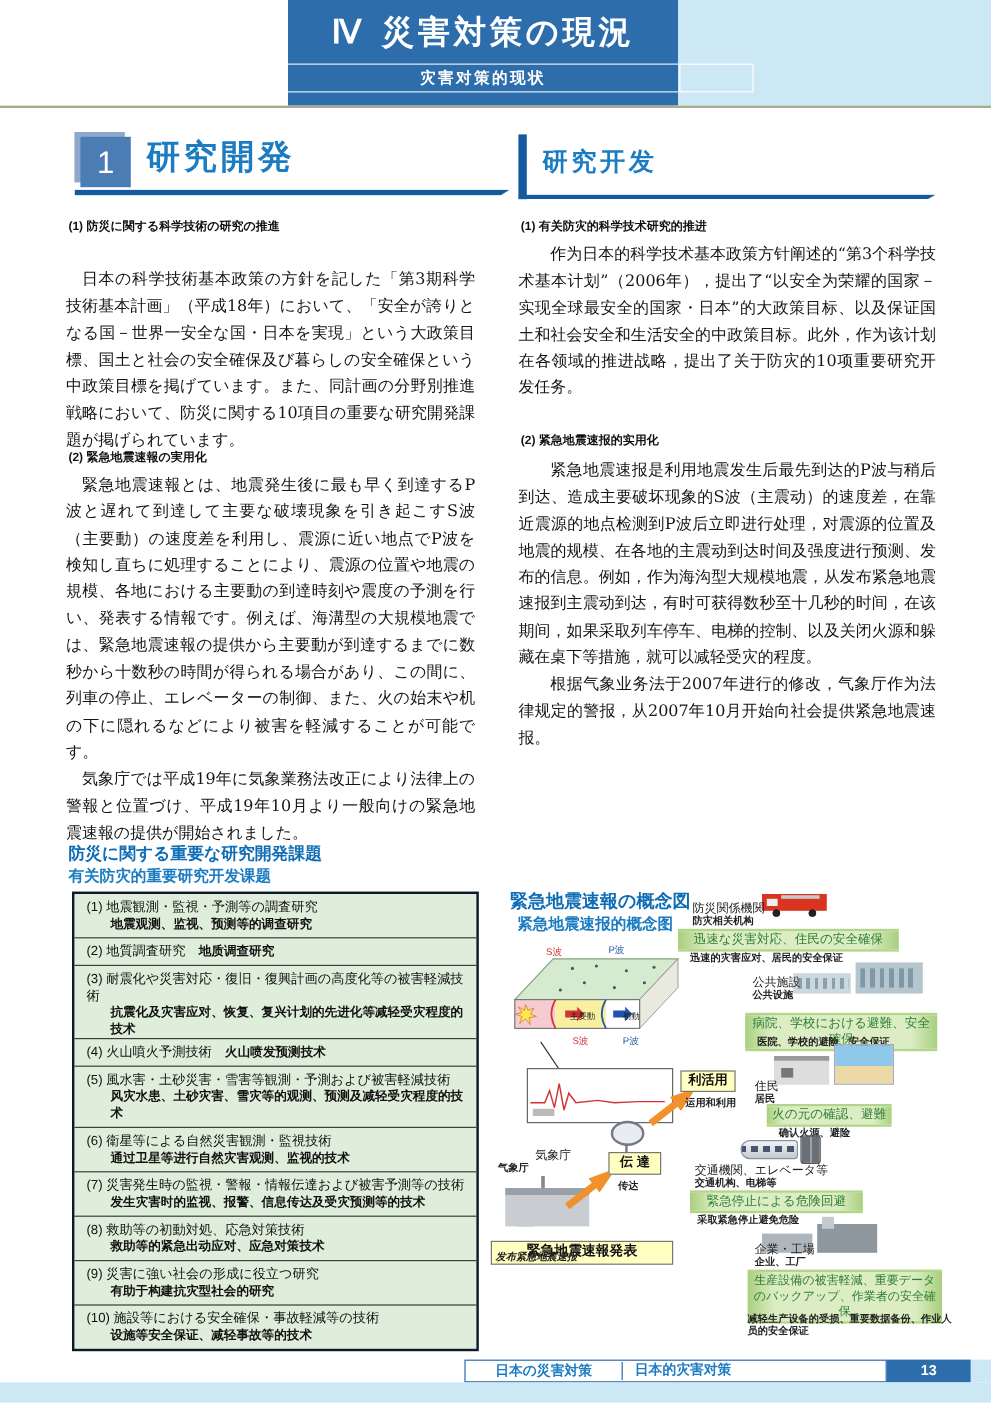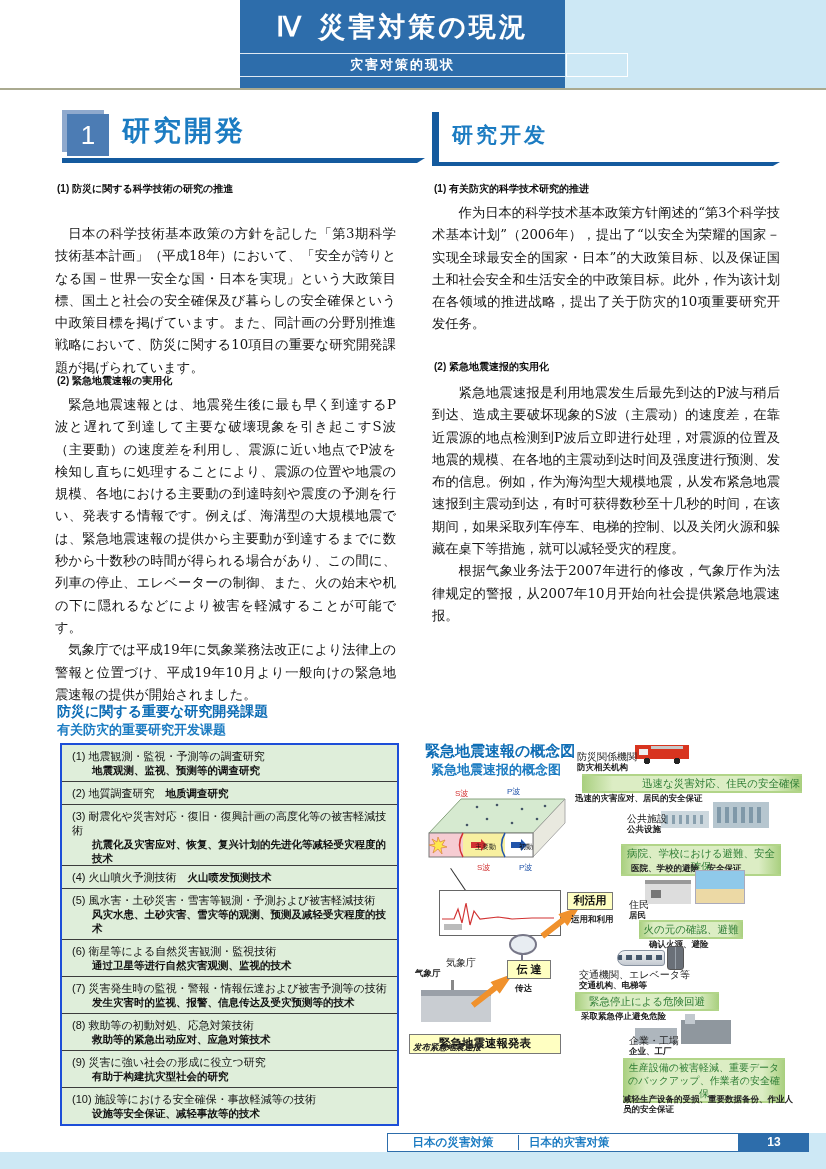--- a/index.html
+++ b/index.html
@@ -37,21 +37,21 @@
         text-align:justify;color:#141414;}
   .body p{margin:0;}
   .jp-col{left:55px;width:341px;}
   .cn-col{left:432px;width:348px;}
   .ind1 p{text-indent:1em;}
   .ind2 p{text-indent:2em;}
 
   
   .tbl-t1{left:57px;top:703px;font-size:14px;font-weight:bold;color:#0e6db5;}
   .tbl-t2{left:57px;top:721px;font-size:13px;font-weight:bold;color:#1c7cc2;}
-  .tbl{left:60px;top:743px;width:339px;box-sizing:border-box;border:2px solid #1d4ed8;background:#dfeeda;}
+  .tbl{left:60px;top:743px;width:339px;box-sizing:border-box;border:2px solid #0f172a;background:#dfeeda;}
   .trow{border-bottom:1.5px solid #3c3c3c;padding:4px 8px 4px 10px;font-size:11px;line-height:14px;}
   .trow:last-child{border-bottom:none;}
   .trow-cn{font-weight:bold;padding-left:20px;font-size:10.5px;}
   .trow.inline .trow-jp,.trow.inline .trow-cn{display:inline;}
   .trow.inline .trow-cn{padding-left:8px;}
   .trow.tall{padding-bottom:0;}
 
   
   .diagram{left:405px;top:742px;width:421px;height:394px;}
   .dia-t1{left:20px;top:0;font-size:15px;font-weight:bold;color:#0e6db5;}
@@ -259,21 +259,21 @@
     <div class="ybox" style="left:102px;top:218px;width:44px;height:19px;font-size:11px;line-height:16px;">伝 達</div>
     <span class="lbl-cn" style="left:110px;top:241px;">传达</span>
 
     <div class="oarrow" style="left:132px;top:172px;width:48px;height:15px;transform:rotate(-38deg);"></div>
     <div class="ybox" style="left:162px;top:150px;width:46px;height:18px;font-size:11px;line-height:15px;">利活用</div>
     <span class="lbl-cn" style="left:166px;top:172px;">运用和利用</span>
 
     <div class="ic ic-truck" style="left:230px;top:0;width:54px;height:22px;"></div>
     <span class="lbl" style="left:172px;top:8px;">防災関係機関</span>
     <span class="lbl-cn" style="left:172px;top:20px;">防灾相关机构</span>
-    <div class="gbar" style="left:177px;top:32px;width:220px;text-align:right;">迅速な災害対応、住民の安全確保</div>
+    <div class="gbar" style="left:160px;top:32px;width:184px;">迅速な災害対応、住民の安全確保</div>
     <span class="lbl-cn" style="left:170px;top:51px;">迅速的灾害应对、居民的安全保证</span>
 
     <div class="ic ic-buildings" style="left:256px;top:60px;width:108px;height:28px;"></div>
     <span class="lbl" style="left:222px;top:70px;">公共施設</span>
     <span class="lbl-cn" style="left:222px;top:82px;">公共设施</span>
     <div class="gbar" style="left:216px;top:102px;width:160px;">病院、学校における避難、安全確保</div>
     <span class="lbl-cn" style="left:226px;top:121px;">医院、学校的避险、安全保证</span>
 
     <div class="ic ic-kitchen" style="left:240px;top:136px;width:46px;height:26px;"></div>
     <div class="ic ic-beach" style="left:290px;top:128px;width:48px;height:32px;"></div>

